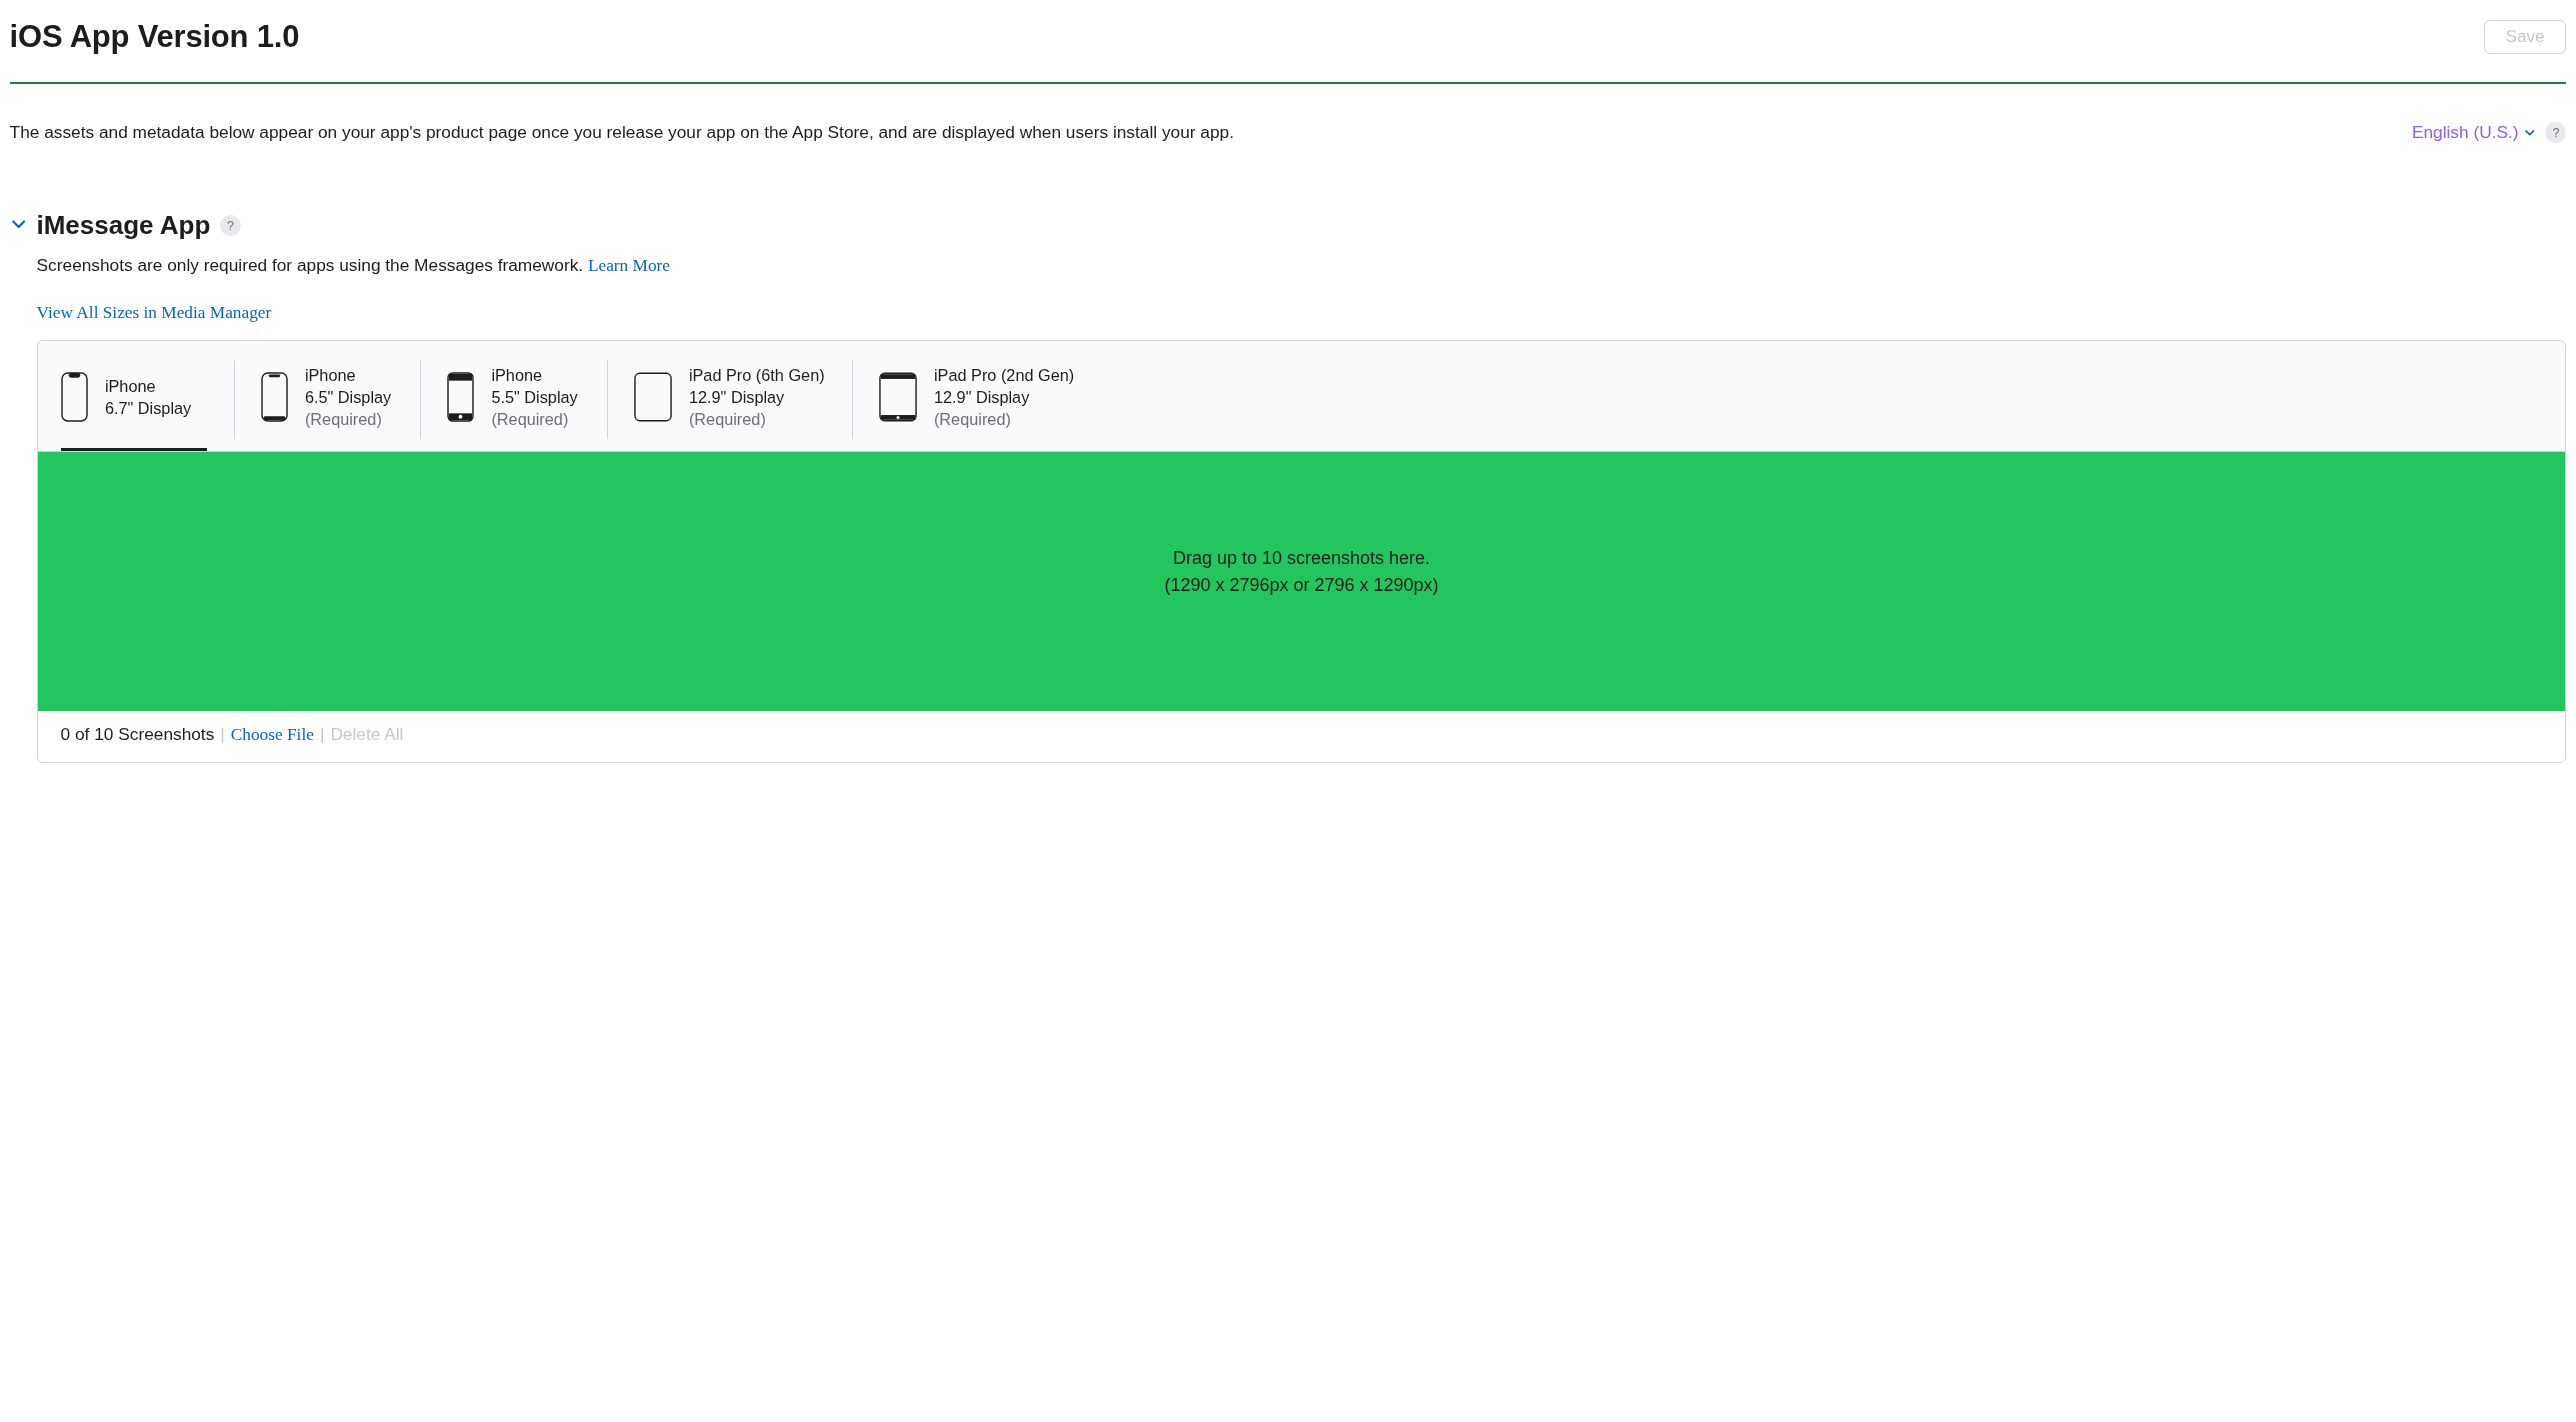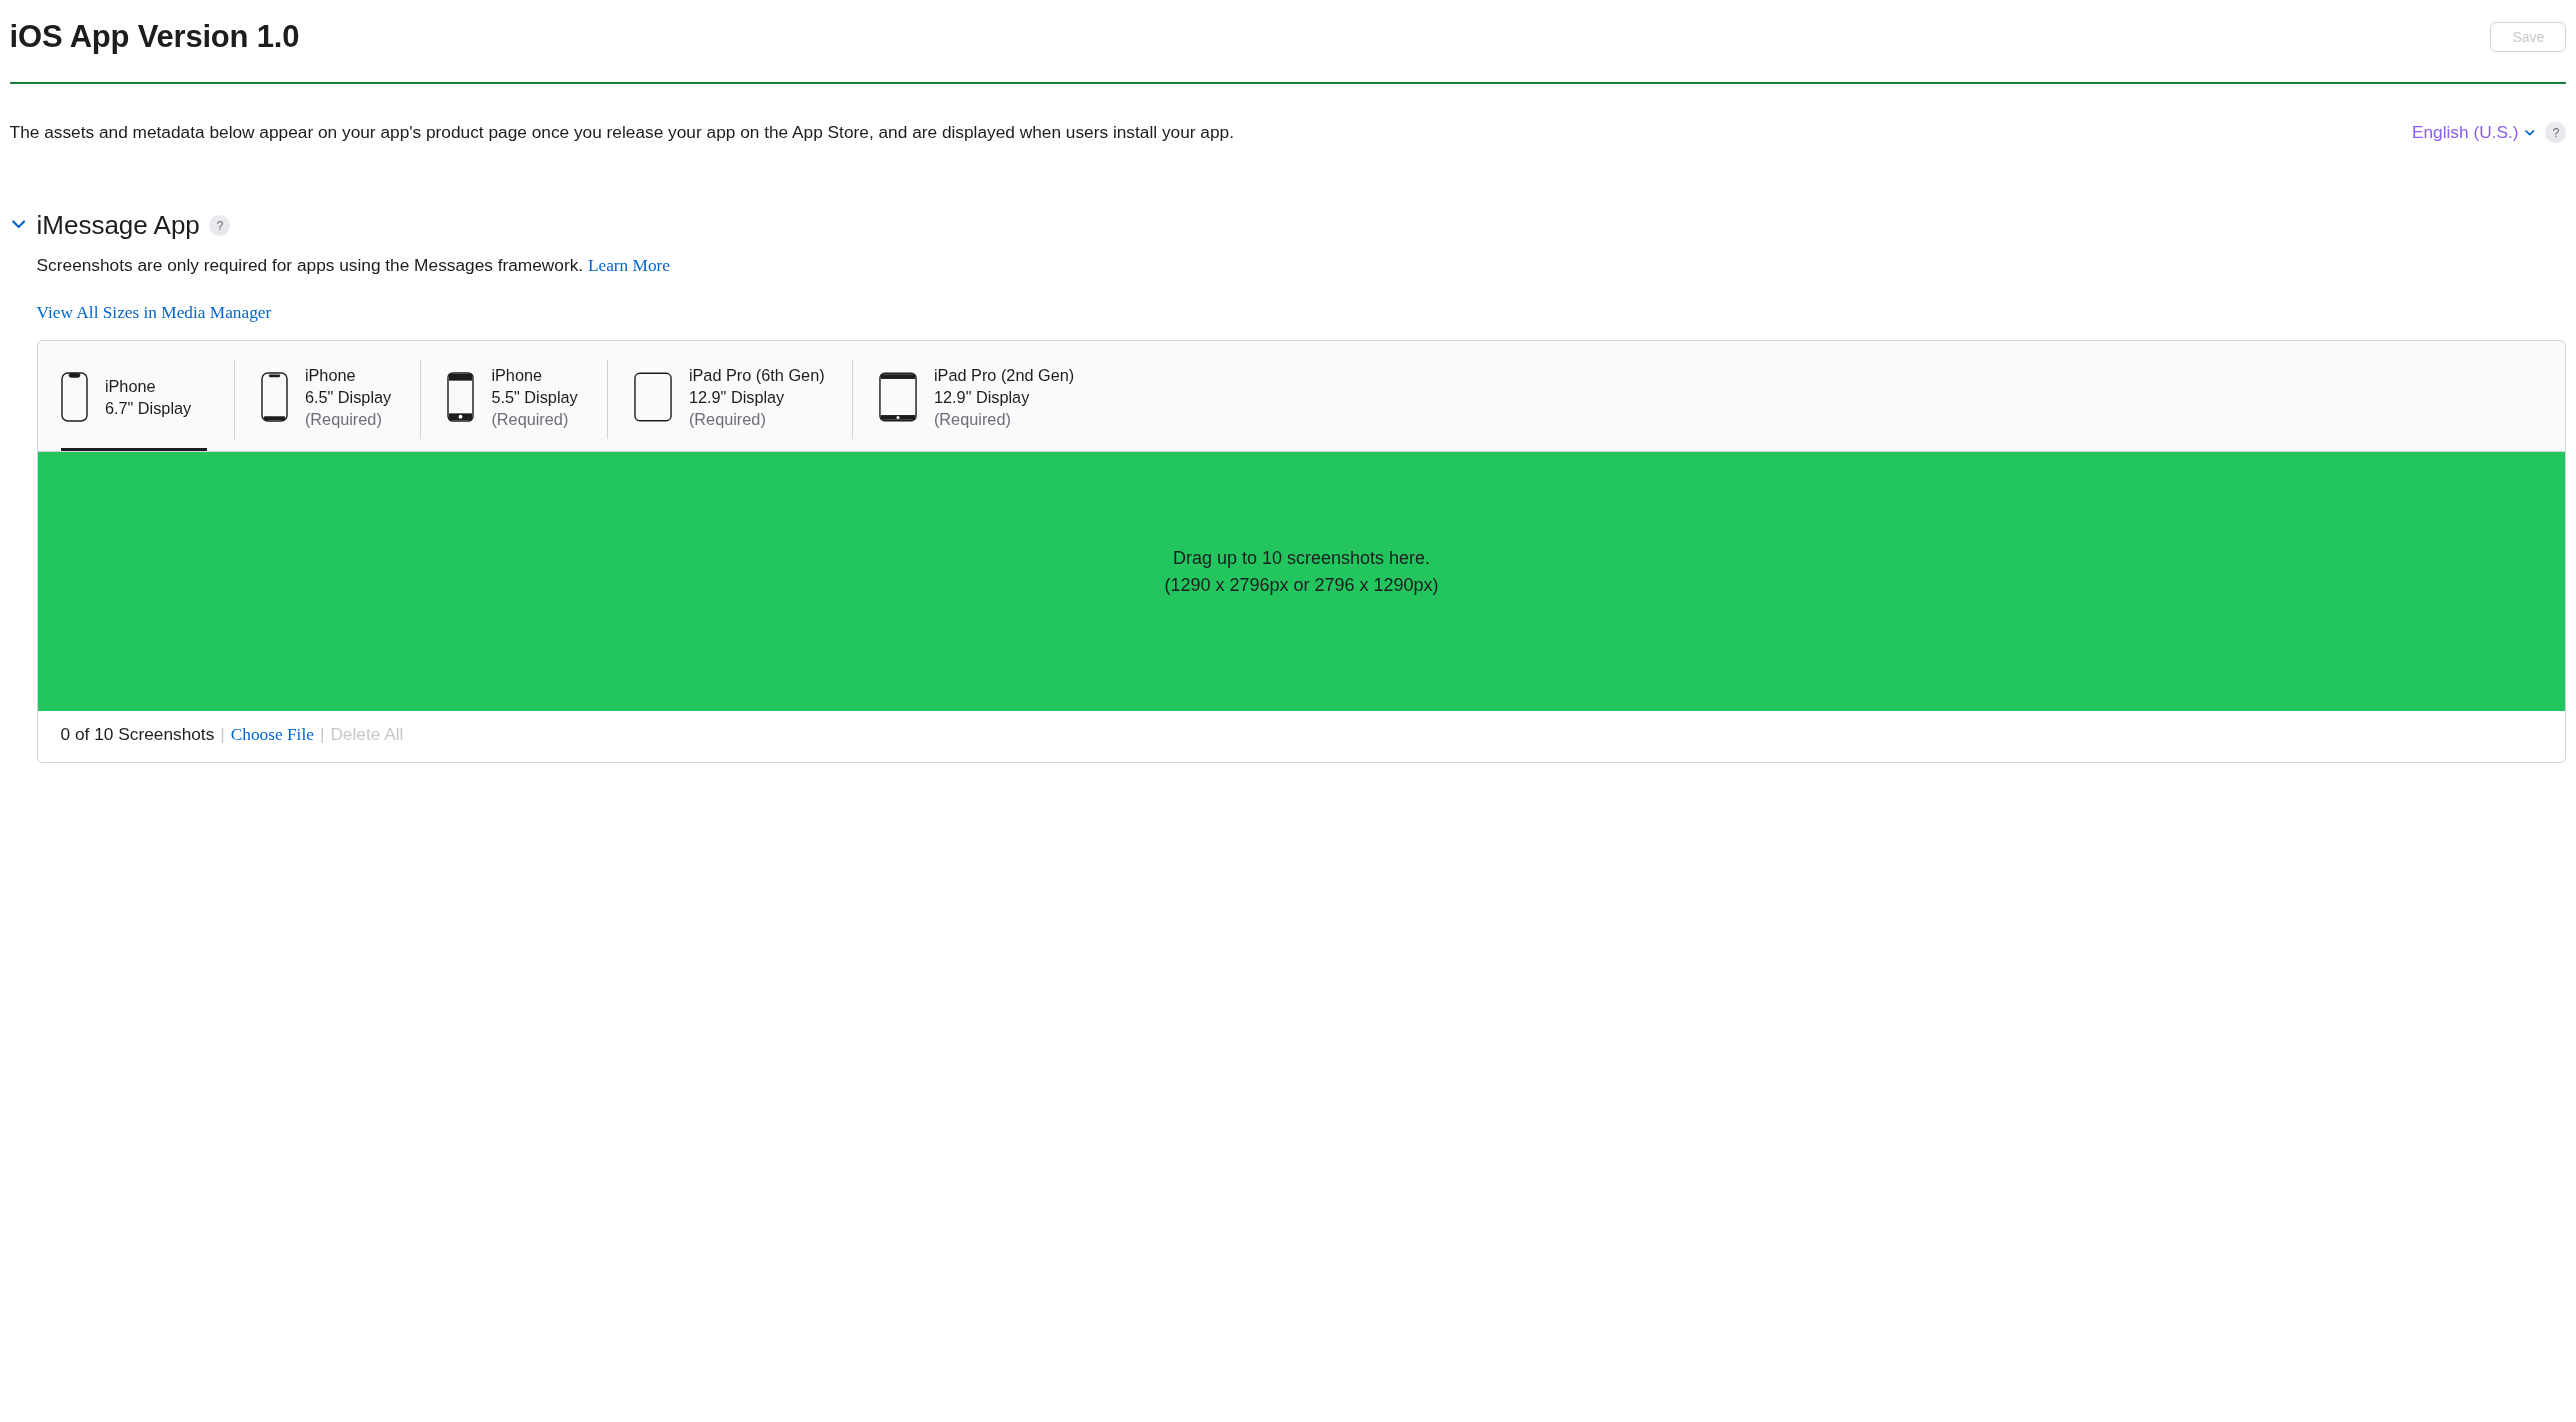--- a/index.html
+++ b/index.html
@@ -19,21 +19,21 @@
   }
   .page-title {
     font-size: 31px;
     font-weight: 700;
     letter-spacing: -0.2px;
   }
   .save-btn {
     border: 1px solid #d2d2d7;
     background: #fff;
     color: #c7c7cb;
-    font-size: 14px;
+    font-size: 17px;
     padding: 5.8px 21px;
     border-radius: 5.8px;
     cursor: default;
   }
   .desc-row {
     display: flex;
     justify-content: space-between;
     align-items: center;
     padding: 38px 0 0 0;
     gap: 15px;
@@ -77,21 +77,21 @@
     display: flex;
     align-items: center;
     gap: 9.6px;
   }
   .section-chev {
     width: 17.3px; height: 17.3px;
     flex-shrink: 0;
   }
   .section-title {
     font-size: 26px;
-    font-weight: 400;
+    font-weight: 700;
   }
   .section-sub {
     margin: 13.5px 0 0 27px;
     font-size: 17.3px;
     color: #1d1d1f;
   }
   .link { color: #0066cc; cursor: pointer; font-family: Liberation Serif, serif; }
   .media-link {
     display: inline-block;
     margin: 27px 0 0 27px;

